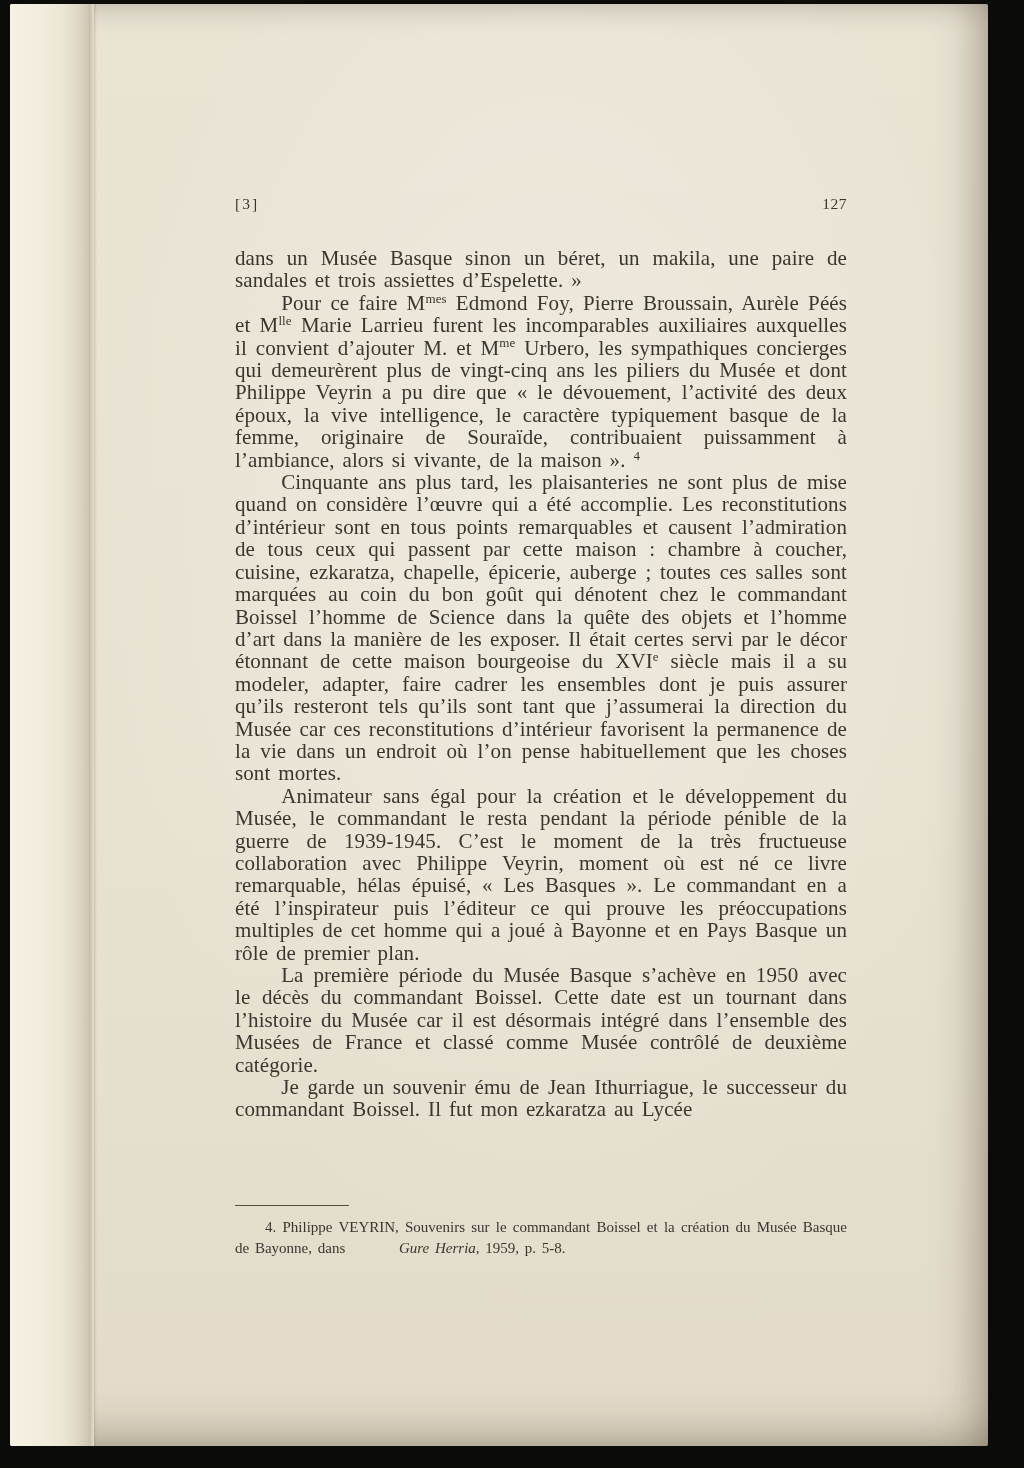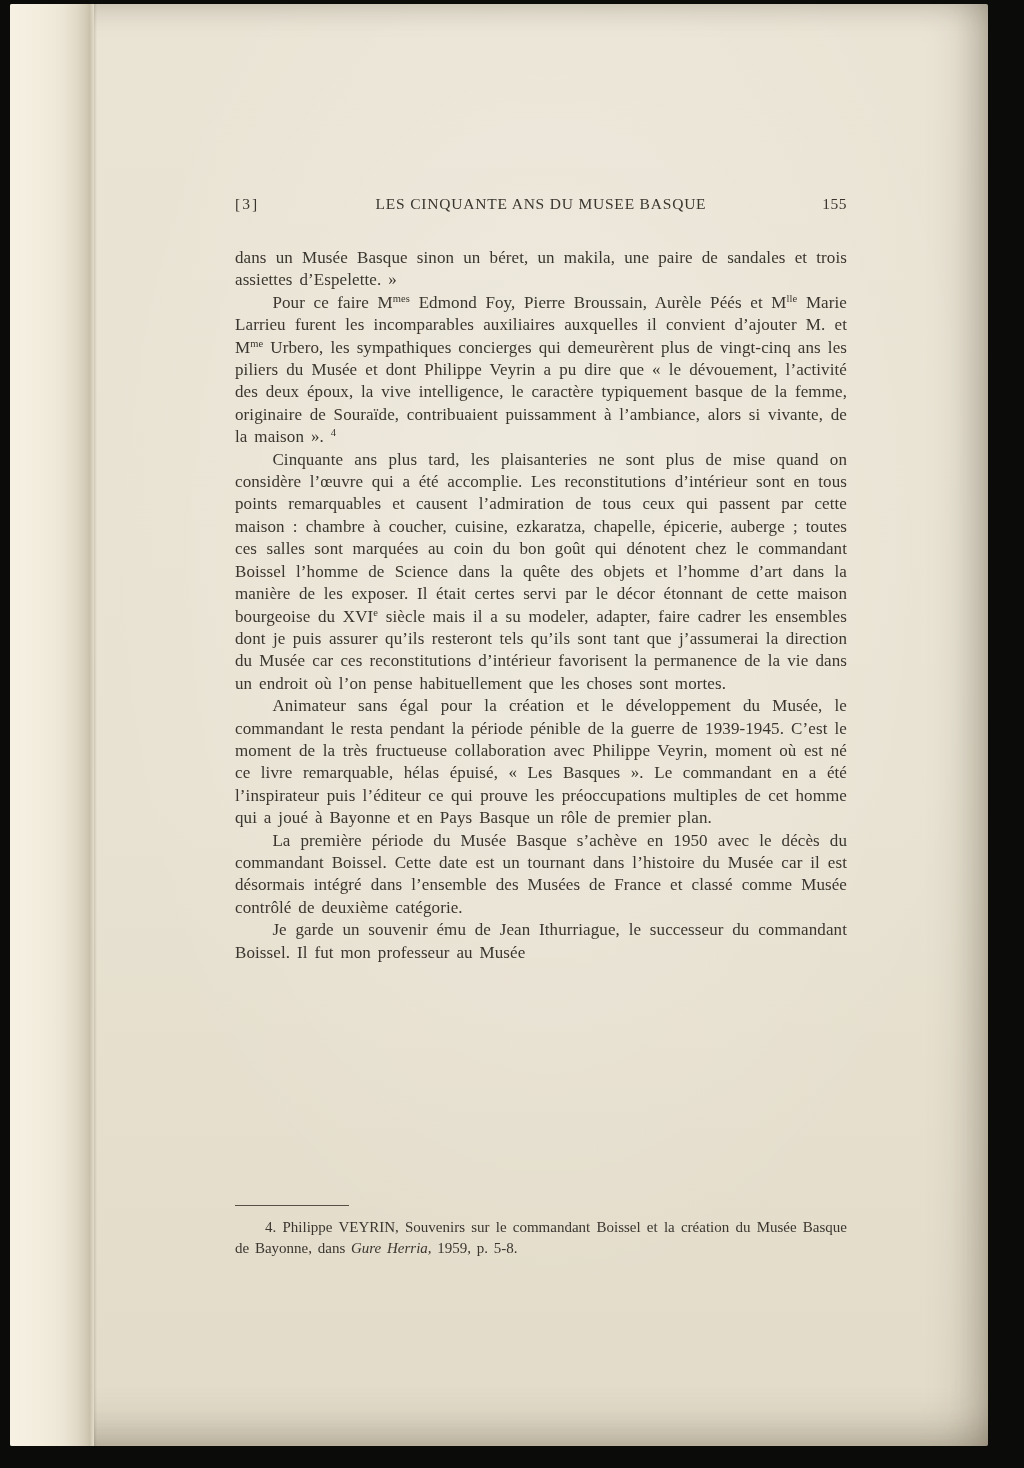--- a/index.html
+++ b/index.html
@@ -76,21 +76,21 @@
     position: absolute;
     right: 0; top: 0;
     letter-spacing: 0.5px;
   }
   .body-text {
     position: absolute;
     left: 225px;
     top: 243px;
     width: 612px;
     color: #3a362f;
-    font-size: 17px;
+    font-size: 21px;
     line-height: 22.4px;
     text-align: justify;
     word-spacing: 2.5px;
     letter-spacing: 0.1px;
   }
   .body-text p {
     margin: 0;
     text-indent: 2.2em;
   }
   .body-text p.first {
@@ -119,43 +119,43 @@
   .footnote-text {
     margin: 0;
     font-size: 15px;
     line-height: 20.5px;
     text-align: justify;
     word-spacing: 2px;
     text-indent: 2em;
   }
   .footnote-text em {
     font-style: italic;
+    margin-left: 48px;
   }
 </style>
 </head>
 <body>
 
 <div class="scan">
   <div class="page">
     <div class="page-edge"></div>
     <div class="page-crease"></div>
 
     <div class="running-header">
       <span class="section-marker">[3]</span>
-      <span class="header-title">LES CINQUANTE ANS DU MUSEE BASQUE</span>
-      <span class="page-number">155</span>
+      <span class="page-number">127</span>
     </div>
 
     <div class="body-text">
       <p class="first"><span>dans un Musée Basque sinon un béret, un makila, une paire de sandales et trois assiettes d’Espelette. »</span></p>
       <p><span>Pour ce faire M</span><sup>mes</sup><span> Edmond Foy, Pierre Broussain, Aurèle Péés et M</span><sup>lle</sup><span> Marie Larrieu furent les incomparables auxiliaires auxquelles il convient d’ajouter M. et M</span><sup>me</sup><span> Urbero, les sympathiques concierges qui demeurèrent plus de vingt-cinq ans les piliers du Musée et dont Philippe Veyrin a pu dire que « le dévouement, l’activité des deux époux, la vive intelligence, le caractère typiquement basque de la femme, originaire de Souraïde, contribuaient puissamment à l’ambiance, alors si vivante, de la maison ». </span><sup>4</sup></p>
       <p><span>Cinquante ans plus tard, les plaisanteries ne sont plus de mise quand on considère l’œuvre qui a été accomplie. Les reconstitutions d’intérieur sont en tous points remarquables et causent l’admiration de tous ceux qui passent par cette maison : chambre à coucher, cuisine, ezkaratza, chapelle, épicerie, auberge ; toutes ces salles sont marquées au coin du bon goût qui dénotent chez le commandant Boissel l’homme de Science dans la quête des objets et l’homme d’art dans la manière de les exposer. Il était certes servi par le décor étonnant de cette maison bourgeoise du XVI</span><sup>e</sup><span> siècle mais il a su modeler, adapter, faire cadrer les ensembles dont je puis assurer qu’ils resteront tels qu’ils sont tant que j’assumerai la direction du Musée car ces reconstitutions d’intérieur favorisent la permanence de la vie dans un endroit où l’on pense habituellement que les choses sont mortes.</span></p>
       <p><span>Animateur sans égal pour la création et le développement du Musée, le commandant le resta pendant la période pénible de la guerre de 1939-1945. C’est le moment de la très fructueuse collaboration avec Philippe Veyrin, moment où est né ce livre remarquable, hélas épuisé, « Les Basques ». Le commandant en a été l’inspirateur puis l’éditeur ce qui prouve les préoccupations multiples de cet homme qui a joué à Bayonne et en Pays Basque un rôle de premier plan.</span></p>
       <p><span>La première période du Musée Basque s’achève en 1950 avec le décès du commandant Boissel. Cette date est un tournant dans l’histoire du Musée car il est désormais intégré dans l’ensemble des Musées de France et classé comme Musée contrôlé de deuxième catégorie.</span></p>
-      <p><span>Je garde un souvenir ému de Jean Ithurriague, le successeur du commandant Boissel. Il fut mon professeur au Musée</span></p>
+      <p><span>Je garde un souvenir ému de Jean Ithurriague, le successeur du commandant Boissel. Il fut mon ezkaratza au Lycée</span></p>
     </div>
 
     <div class="footnote">
       <div class="footnote-rule"></div>
       <p class="footnote-text"><span>4. Philippe VEYRIN, Souvenirs sur le commandant Boissel et la création du Musée Basque de Bayonne, dans </span><em>Gure Herria,</em><span> 1959, p. 5-8.</span></p>
     </div>
   </div>
 </div>
 
 </body></html>

